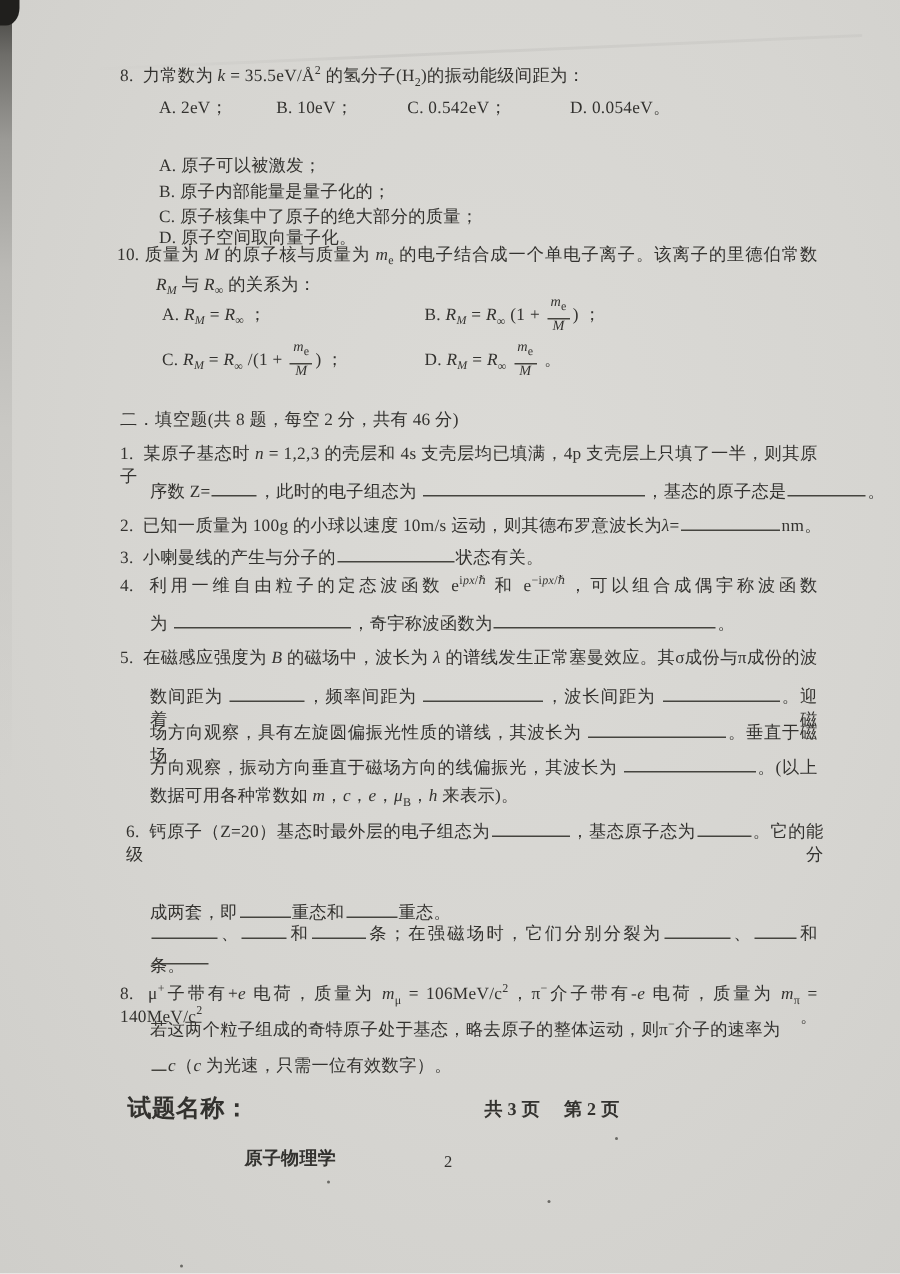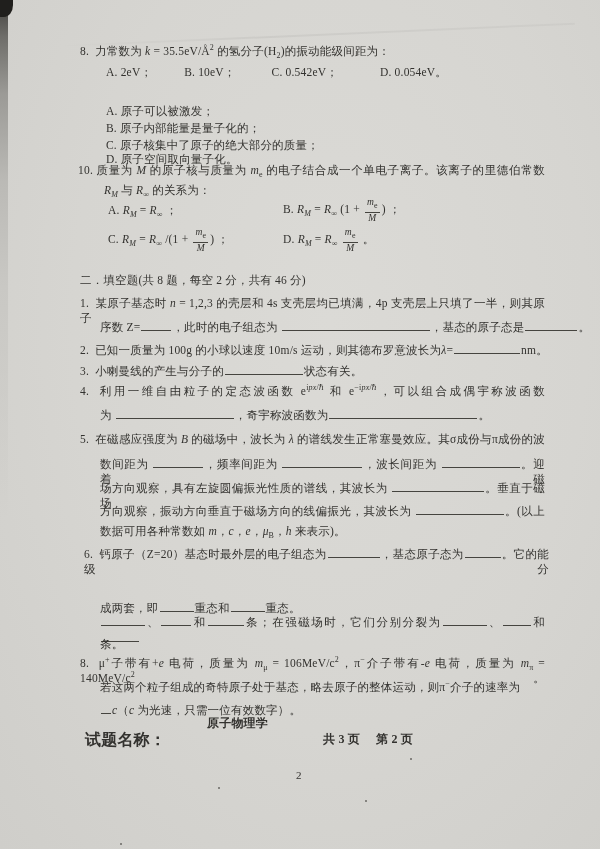--- a/index.html
+++ b/index.html
@@ -84,19 +84,19 @@
   <div class="l" style="left:100px;top:600px;">成两套，即<span class="blank" style="width:34px"></span>重态和<span class="blank" style="width:34px"></span>重态。</div>
 
   <div class="l j2" style="left:100px;top:614px;"><span class="blank" style="width:44px"></span>、<span class="blank" style="width:30px"></span>和<span class="blank" style="width:36px"></span>条；在强磁场时，它们分别分裂为<span class="blank" style="width:44px"></span>、<span class="blank" style="width:28px"></span>和<span class="blank" style="width:38px"></span></div>
   <div class="l" style="left:100px;top:637px;">条。</div>
 
   <div class="l jx" style="left:80px;top:656px;">8.&nbsp; μ<sup>+</sup>子带有+<i>e</i> 电荷，质量为 <i>m</i><sub>μ</sub> = 106MeV/c<sup>2</sup>，π<sup>−</sup>介子带有-<i>e</i> 电荷，质量为 <i>m</i><sub>π</sub> = 140MeV/c<sup>2</sup>。</div>
   <div class="l" style="left:100px;top:680px;">若这两个粒子组成的奇特原子处于基态，略去原子的整体运动，则π<sup>−</sup>介子的速率为</div>
   <div class="l" style="left:100px;top:702px;"><span class="blank" style="width:10px"></span><i>c</i>（<i>c</i> 为光速，只需一位有效数字）。</div>
 
   <div class="l bold" style="left:85px;top:732px;font-size:16px;">试题名称：</div>
-  <div class="l bold" style="left:163px;top:716px;font-size:12px;margin-left:44px;">原子物理学</div>
+  <div class="l bold" style="left:163px;top:765px;font-size:12px;">原子物理学</div>
   <div class="l bold" style="left:323px;top:732px;font-size:12px;">共 3 页</div>
   <div class="l bold" style="left:376px;top:732px;font-size:12px;">第 2 页</div>
 
   <div class="l" style="left:296px;top:768px;font-size:11px;">2</div>
 
 </div>
 
 </body></html>

